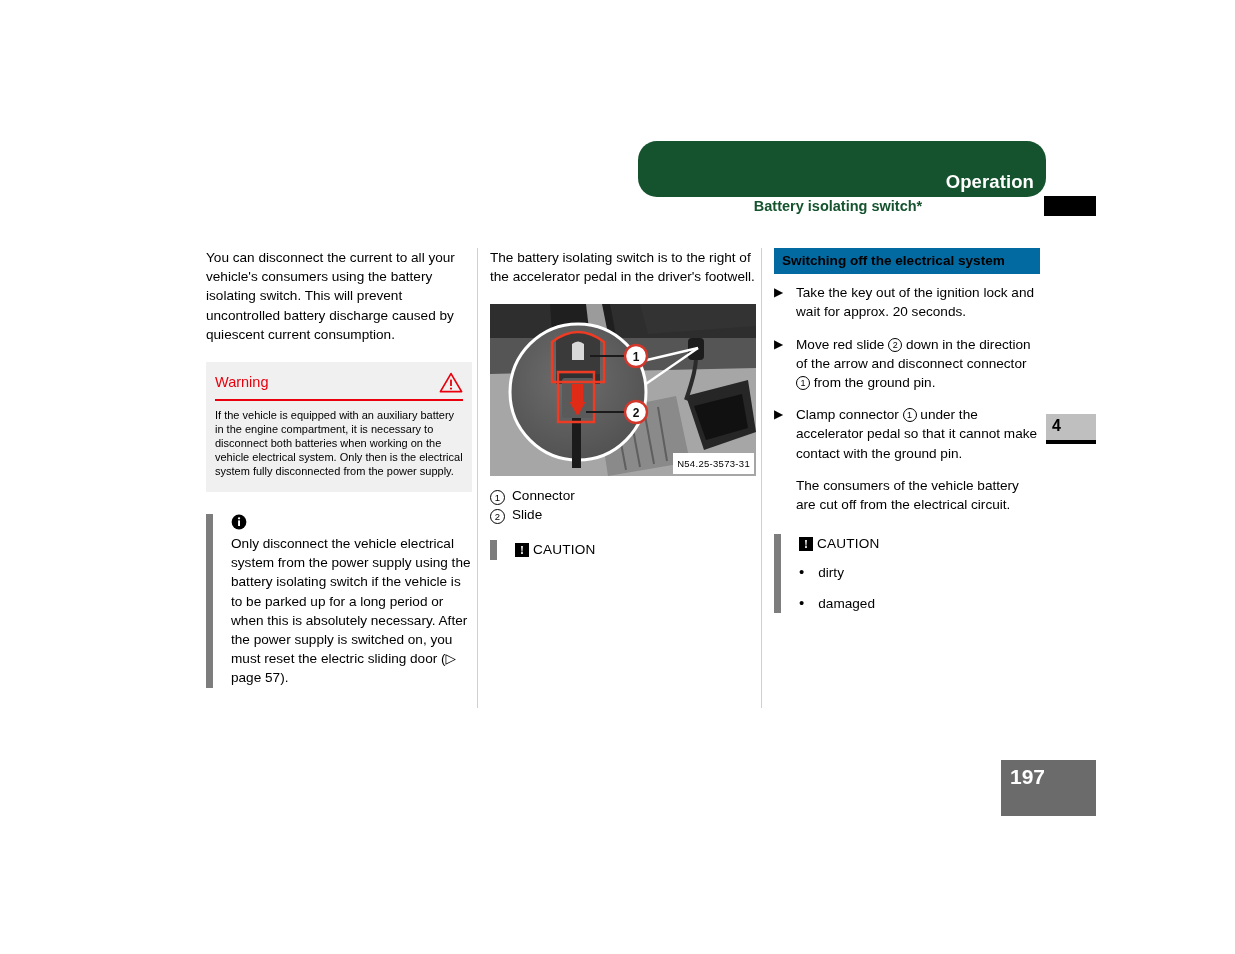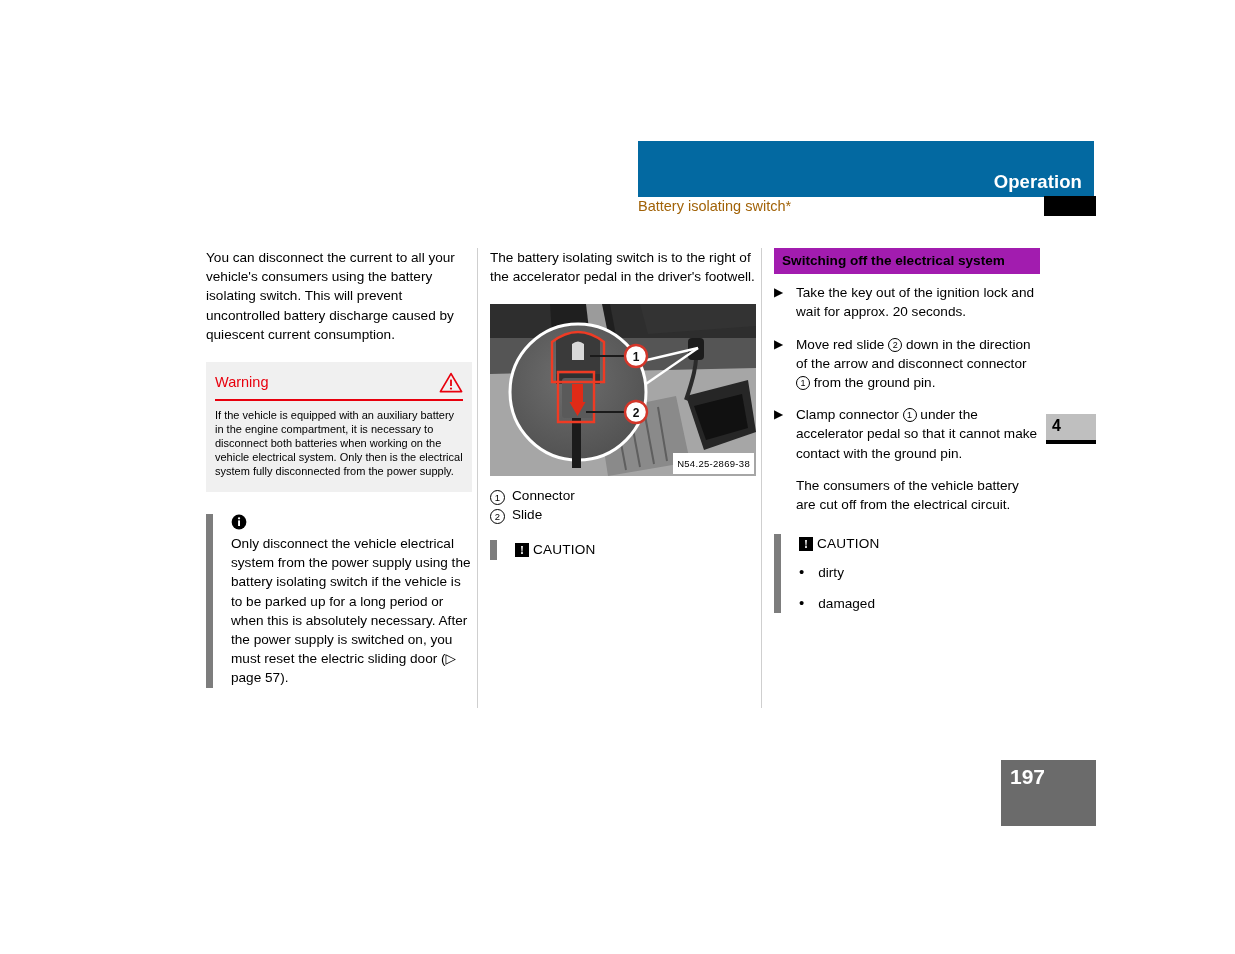--- a/index.html
+++ b/index.html
@@ -14,42 +14,43 @@
     font-family: "Liberation Sans", sans-serif;
     color: #000000;
     overflow: hidden;
   }
 
   
   .header-band {
     position: absolute;
     left: 638px;
     top: 141px;
-    width: 456px;
+    width: 408px;
     height: 56px;
-    background: #0369a1;
+    background: #14532d;
+    border-radius: 19px;
   }
   .header-band-title {
     position: absolute;
     right: 12px;
     bottom: 4px;
     color: #ffffff;
     font-size: 18.5px;
     font-weight: bold;
     letter-spacing: .1px;
   }
   .header-subtitle {
     position: absolute;
     left: 638px;
     top: 198px;
     width: 400px;
-    text-align: left;
+    text-align: center;
     font-size: 14.5px;
-    font-weight: normal;
-    color: #a16207;
+    font-weight: bold;
+    color: #14532d;
   }
   .header-tab-black {
     position: absolute;
     left: 1044px;
     top: 196px;
     width: 52px;
     height: 20px;
     background: #000000;
   }
 
@@ -78,21 +79,21 @@
     height: 4px;
     background: #000000;
   }
 
   
   .page-block {
     position: absolute;
     left: 1001px;
     top: 760px;
     width: 95px;
-    height: 66px;
+    height: 56px;
     background: #6b6b6b;
   }
   .page-block-num {
     position: absolute;
     left: 9px;
     top: 5px;
     font-size: 21px;
     font-weight: bold;
     color: #ffffff;
   }
@@ -235,21 +236,21 @@
     border: 1px solid #000;
     border-radius: 50%;
     font-size: 9px;
     line-height: 12px;
     text-align: center;
     vertical-align: 1px;
   }
 
   
   .sec-head {
-    background: #a21caf;
+    background: #0369a1;
     font-size: 13.6px;
     font-weight: bold;
     padding: 3px 8px 4px 8px;
     margin-bottom: 9px;
   }
 
   
   .step {
     display: flex;
     gap: 10px;
@@ -392,21 +393,21 @@
 
         <line x1="100" y1="52" x2="138" y2="52" stroke="#1b1b1b" stroke-width="2"></line>
         <circle cx="146" cy="52" r="11" fill="#ffffff" stroke="#d3362a" stroke-width="2.4"></circle>
         <text x="146" y="56.5" font-family="Liberation Sans, sans-serif" font-size="12" font-weight="bold" fill="#111" text-anchor="middle">1</text>
 
         <line x1="96" y1="108" x2="138" y2="108" stroke="#1b1b1b" stroke-width="2"></line>
         <circle cx="146" cy="108" r="11" fill="#ffffff" stroke="#d3362a" stroke-width="2.4"></circle>
         <text x="146" y="112.5" font-family="Liberation Sans, sans-serif" font-size="12" font-weight="bold" fill="#111" text-anchor="middle">2</text>
       </g>
     </svg>
-    <div class="fig-code">N54.25-2869-38</div>
+    <div class="fig-code">N54.25-3573-31</div>
   </div>
 
   <div class="legend">
     <div class="legend-row">
       <span class="circnum">1</span>
       <span>Connector</span>
     </div>
     <div class="legend-row">
       <span class="circnum">2</span>
       <span>Slide</span>

